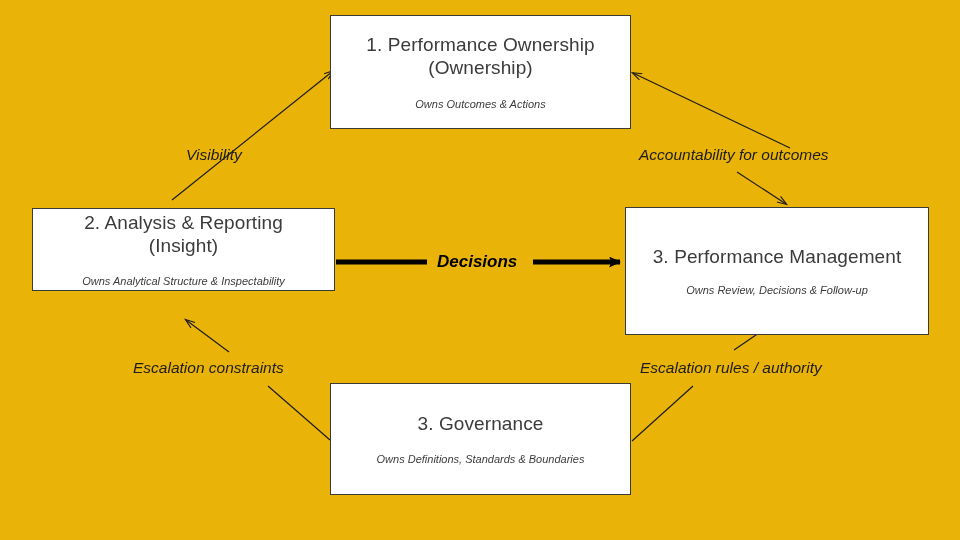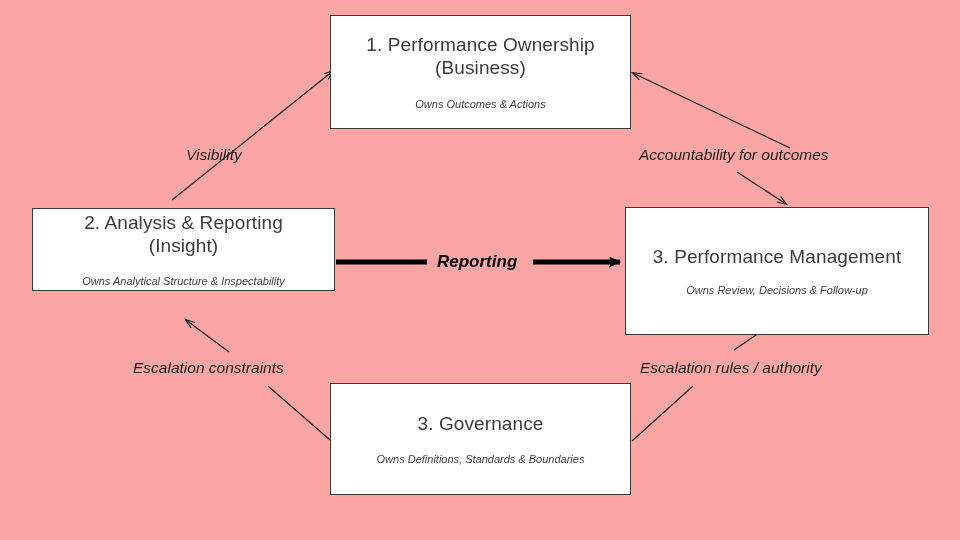--- a/index.html
+++ b/index.html
@@ -4,21 +4,21 @@
 <style>
   html, body {
     margin: 0;
     padding: 0;
     background: #ffffff;
   }
   #canvas {
     position: relative;
     width: 960px;
     height: 540px;
-    background: #fca5a5;
+    background: #eab308;
     font-family: "Liberation Sans", sans-serif;
     overflow: hidden;
   }
   svg.edges {
     position: absolute;
     left: 0;
     top: 0;
     width: 960px;
     height: 540px;
     pointer-events: none;
@@ -103,21 +103,21 @@
     <line x1="330" y1="440" x2="268" y2="386" stroke="#1d1d1d" stroke-width="1.2"></line>
     <line x1="229" y1="352" x2="186" y2="320" stroke="#1d1d1d" stroke-width="1.2" marker-end="url(#arrow-thin)"></line>
 
     <line x1="632" y1="441" x2="693" y2="386" stroke="#1d1d1d" stroke-width="1.2"></line>
     <line x1="734" y1="350" x2="778" y2="320" stroke="#1d1d1d" stroke-width="1.2" marker-end="url(#arrow-thin)"></line>
   </svg>
 
   <div class="node" id="node-1">
     <div class="node-title">
       <span>1. Performance Ownership</span><br>
-      <span>(Business)</span>
+      <span>(Ownership)</span>
     </div>
     <div class="node-sub">Owns Outcomes &amp; Actions</div>
   </div>
 
   <div class="node" id="node-2">
     <div class="node-title">
       <span>2. Analysis &amp; Reporting</span><br>
       <span>(Insight)</span>
     </div>
     <div class="node-sub" style="max-width:215px;">Owns Analytical Structure &amp; Inspectability</div>
@@ -132,17 +132,17 @@
 
   <div class="node" id="node-4">
     <div class="node-title">
       <span>3. Governance</span>
     </div>
     <div class="node-sub" style="max-width:225px;">Owns Definitions, Standards &amp; Boundaries</div>
   </div>
 
   <div class="edge-label" id="label-visibility">Visibility</div>
   <div class="edge-label" id="label-accountability">Accountability for outcomes</div>
-  <div class="edge-label strong" id="label-evidence">Reporting</div>
+  <div class="edge-label strong" id="label-evidence">Decisions</div>
   <div class="edge-label" id="label-analytical">Escalation constraints</div>
   <div class="edge-label" id="label-escalation">Escalation rules / authority</div>
 
 </div>
 
 </body></html>

